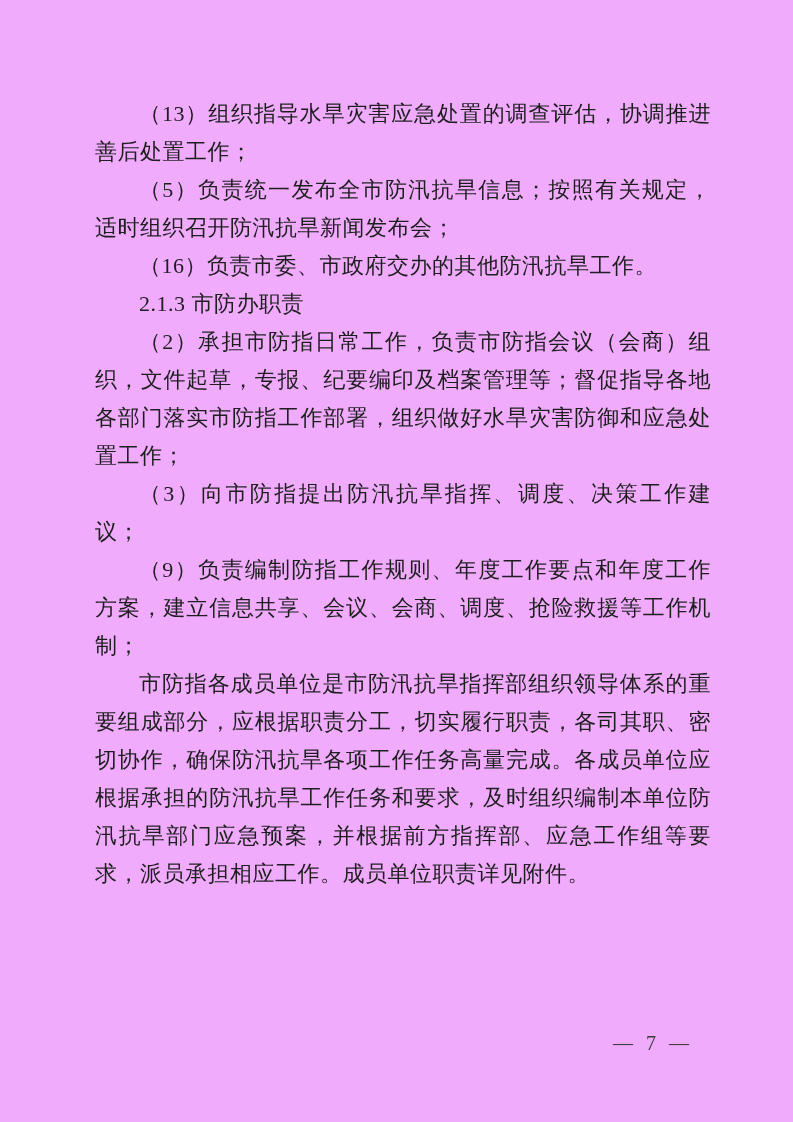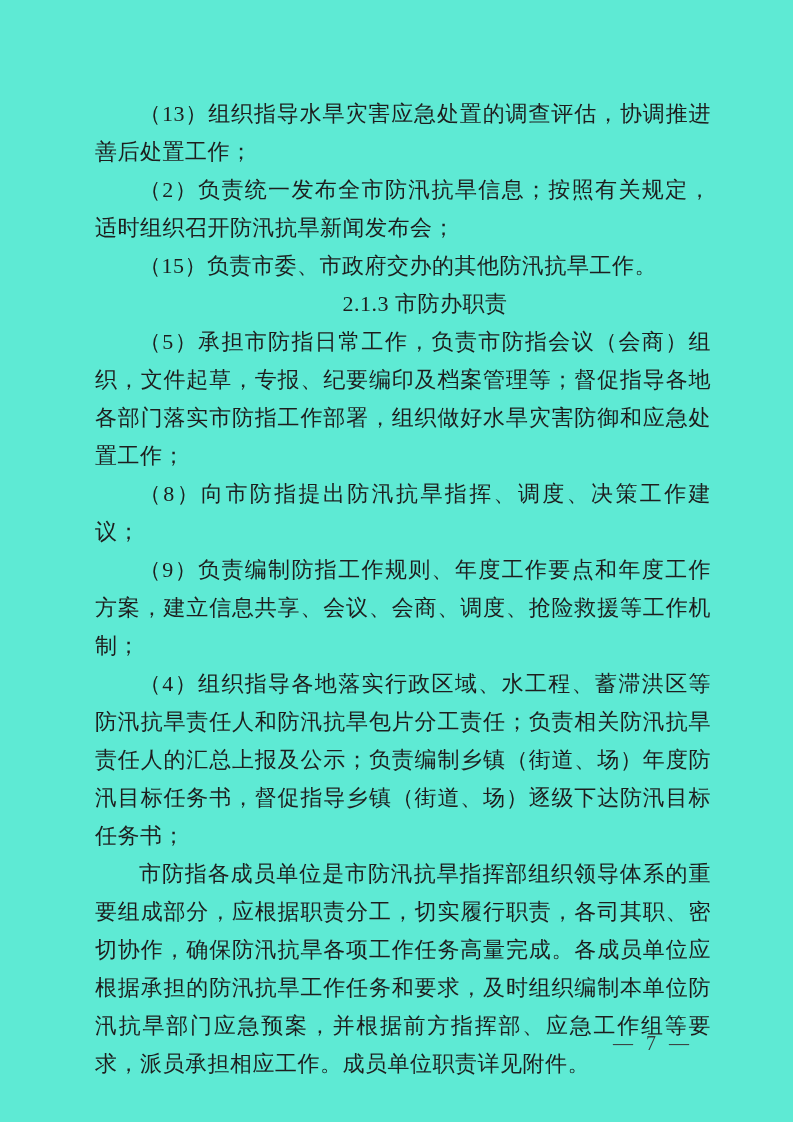--- a/index.html
+++ b/index.html
@@ -4,21 +4,21 @@
 <style>
   html, body {
     margin: 0;
     padding: 0;
     background: #e8e8e8;
   }
   .page {
     position: relative;
     width: 793px;
     height: 1122px;
-    background: #5eead4;
+    background: #f0abfc;
     overflow: hidden;
     font-family: "Liberation Serif", "DejaVu Serif", serif;
   }
   .content {
     position: absolute;
     left: 95px;
     top: 95px;
     width: 616px;
   }
   .content p {
@@ -26,41 +26,40 @@
     padding: 0;
     font-size: 22px;
     line-height: 38px;
     color: #1e1e1e;
     text-align: justify;
     text-justify: inter-ideograph;
     text-indent: 2em;
     letter-spacing: 0.5px;
   }
   .content p.heading {
-    text-align: center;
+    text-align: left;
   }
   .page-number {
     position: absolute;
     right: 100px;
     top: 1032px;
     font-size: 20px;
     color: #3a3a3a;
     letter-spacing: 4px;
     font-family: "Liberation Serif", "DejaVu Serif", serif;
   }
 </style>
 </head>
 <body>
 
 <div class="page">
   <div class="content" id="doc-content">
       <p class="para">（13）组织指导水旱灾害应急处置的调查评估，协调推进善后处置工作；</p>
-      <p class="para">（2）负责统一发布全市防汛抗旱信息；按照有关规定，适时组织召开防汛抗旱新闻发布会；</p>
-      <p class="para">（15）负责市委、市政府交办的其他防汛抗旱工作。</p>
+      <p class="para">（5）负责统一发布全市防汛抗旱信息；按照有关规定，适时组织召开防汛抗旱新闻发布会；</p>
+      <p class="para">（16）负责市委、市政府交办的其他防汛抗旱工作。</p>
       <p class="heading">2.1.3 市防办职责</p>
-      <p class="para">（5）承担市防指日常工作，负责市防指会议（会商）组织，文件起草，专报、纪要编印及档案管理等；督促指导各地各部门落实市防指工作部署，组织做好水旱灾害防御和应急处置工作；</p>
-      <p class="para">（8）向市防指提出防汛抗旱指挥、调度、决策工作建议；</p>
+      <p class="para">（2）承担市防指日常工作，负责市防指会议（会商）组织，文件起草，专报、纪要编印及档案管理等；督促指导各地各部门落实市防指工作部署，组织做好水旱灾害防御和应急处置工作；</p>
+      <p class="para">（3）向市防指提出防汛抗旱指挥、调度、决策工作建议；</p>
       <p class="para">（9）负责编制防指工作规则、年度工作要点和年度工作方案，建立信息共享、会议、会商、调度、抢险救援等工作机制；</p>
-      <p class="para">（4）组织指导各地落实行政区域、水工程、蓄滞洪区等防汛抗旱责任人和防汛抗旱包片分工责任；负责相关防汛抗旱责任人的汇总上报及公示；负责编制乡镇（街道、场）年度防汛目标任务书，督促指导乡镇（街道、场）逐级下达防汛目标任务书；</p>
       <p class="para">市防指各成员单位是市防汛抗旱指挥部组织领导体系的重要组成部分，应根据职责分工，切实履行职责，各司其职、密切协作，确保防汛抗旱各项工作任务高量完成。各成员单位应根据承担的防汛抗旱工作任务和要求，及时组织编制本单位防汛抗旱部门应急预案，并根据前方指挥部、应急工作组等要求，派员承担相应工作。成员单位职责详见附件。</p>
     </div>
   <div class="page-number">— 7 —</div>
 </div>
 
 </body></html>

